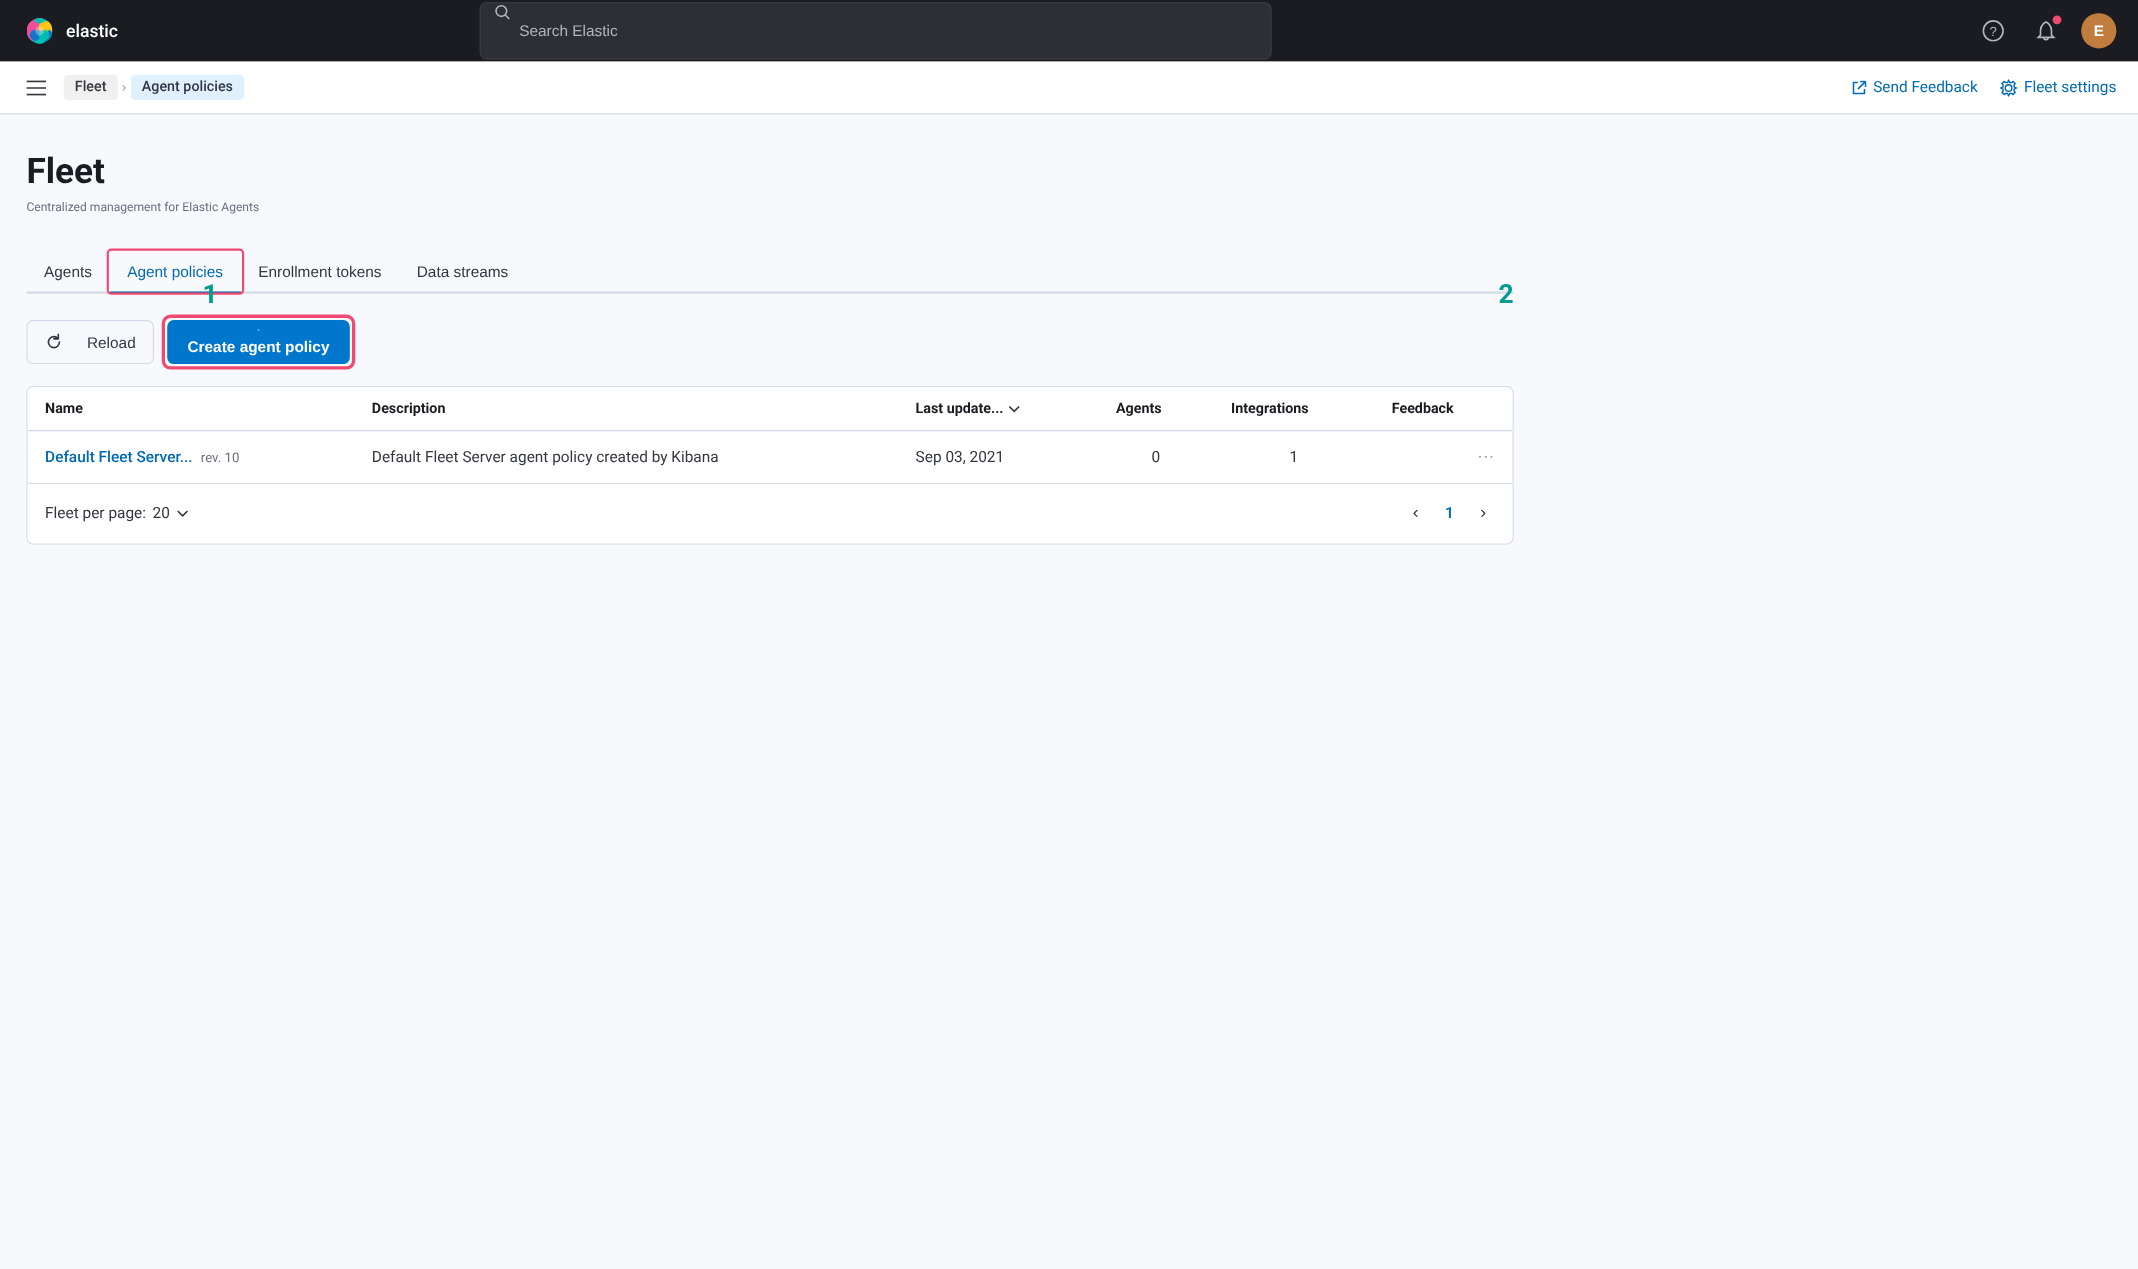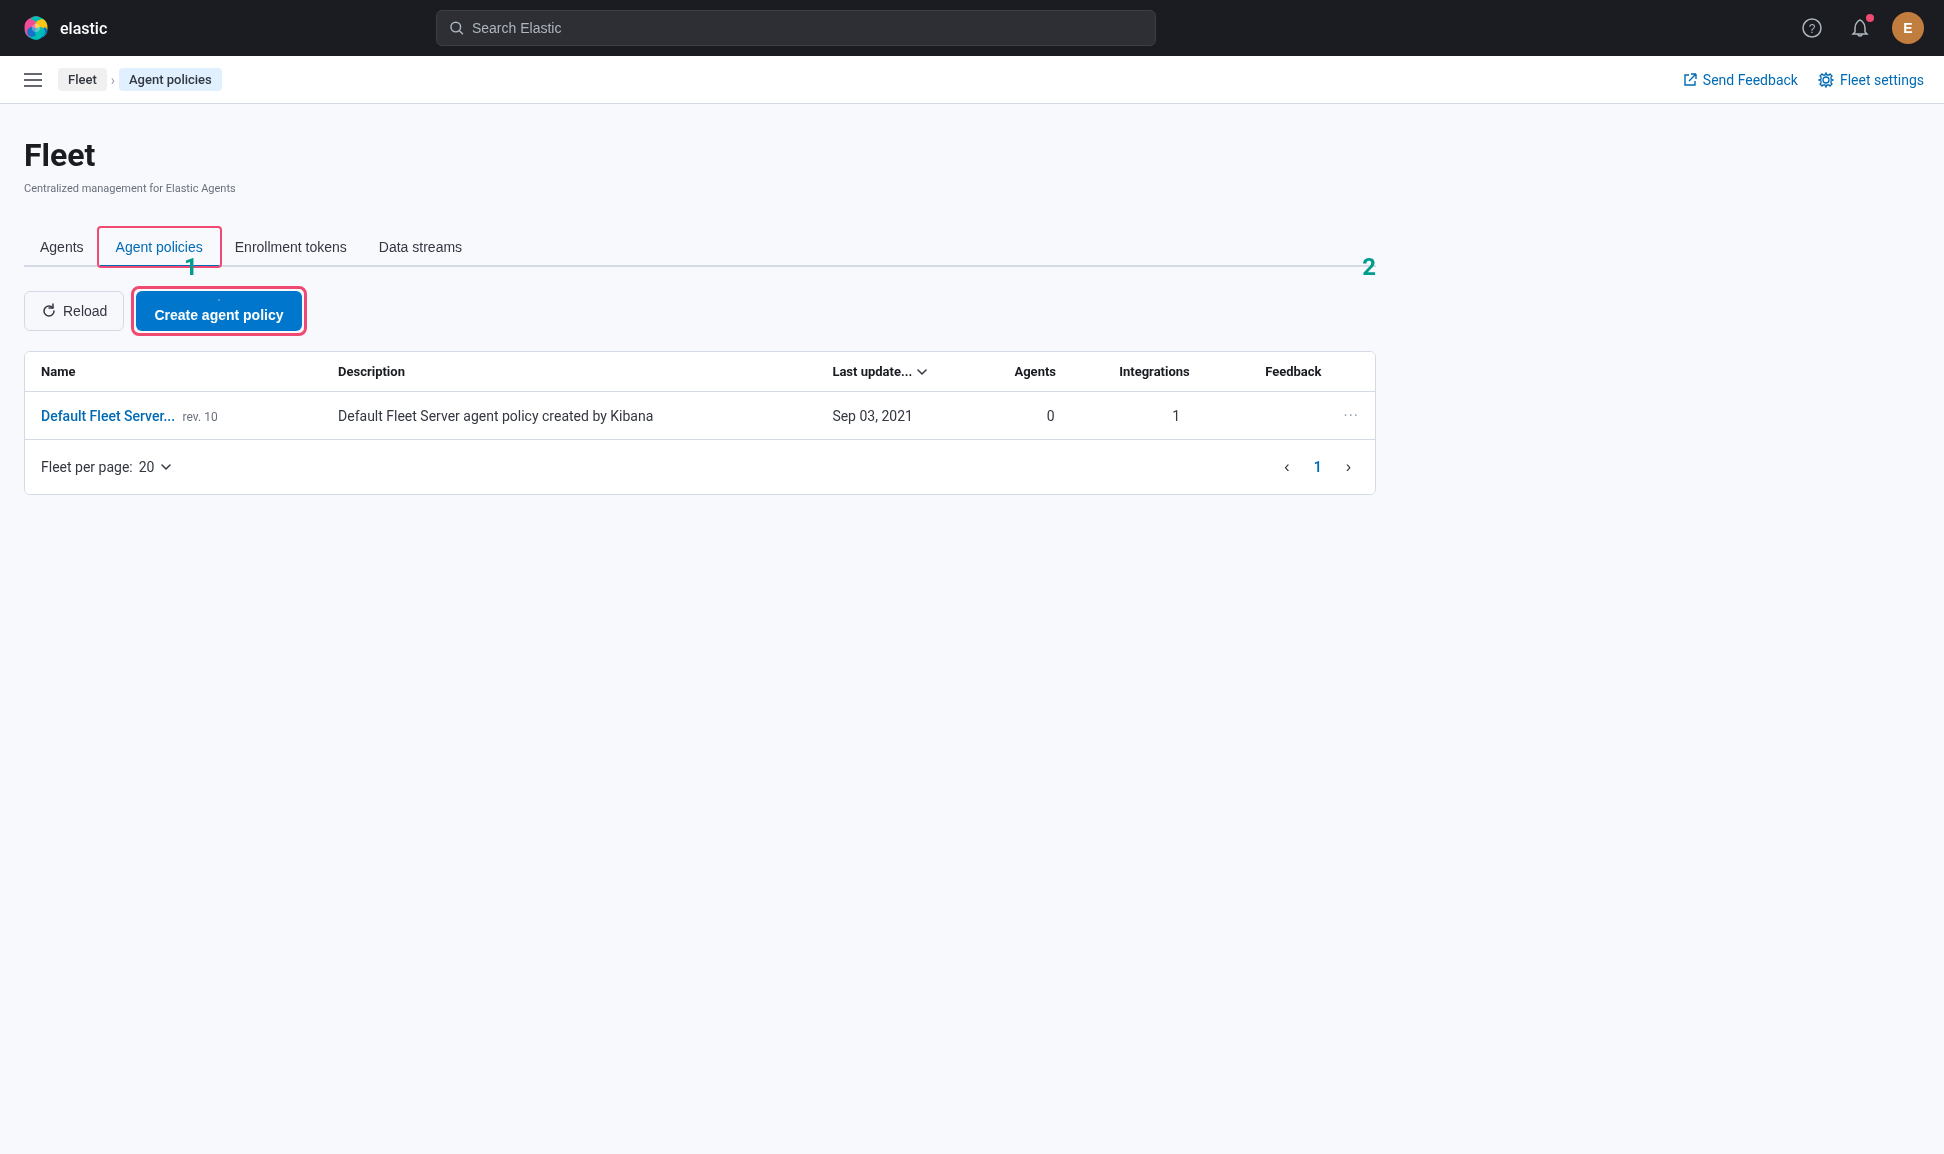--- a/index.html
+++ b/index.html
@@ -30,24 +30,23 @@
       font-weight: 500;
     }
     .search-bar {
       flex: 1;
       max-width: 720px;
       margin: 0 auto;
       background: #2d2f35;
       border: 1px solid #3d3f45;
       border-radius: 6px;
       display: flex;
-      align-items: center;
       padding: 0 12px;
       gap: 8px;
-      height: 36px;
+      height: 52px;
     }
     .search-bar input {
       background: transparent;
       border: none;
       outline: none;
       color: #adb5bd;
       font-size: 14px;
       width: 100%;
     }
     .search-bar input::placeholder { color: #adb5bd; }
@@ -238,21 +237,21 @@
       border: none;
       outline: none;
       font-size: 14px;
       color: #343741;
       width: 100%;
     }
     .search-input-wrapper input::placeholder { color: #98a2b3; }
     .reload-btn {
       display: flex;
       align-items: center;
-      gap: 6px;
+      gap: 22px;
       padding: 8px 16px;
       border: 1px solid #d3dae6;
       border-radius: 6px;
       background: #f7f8fc;
       color: #343741;
       font-size: 14px;
       cursor: pointer;
       font-weight: 500;
       height: 40px;
     }

